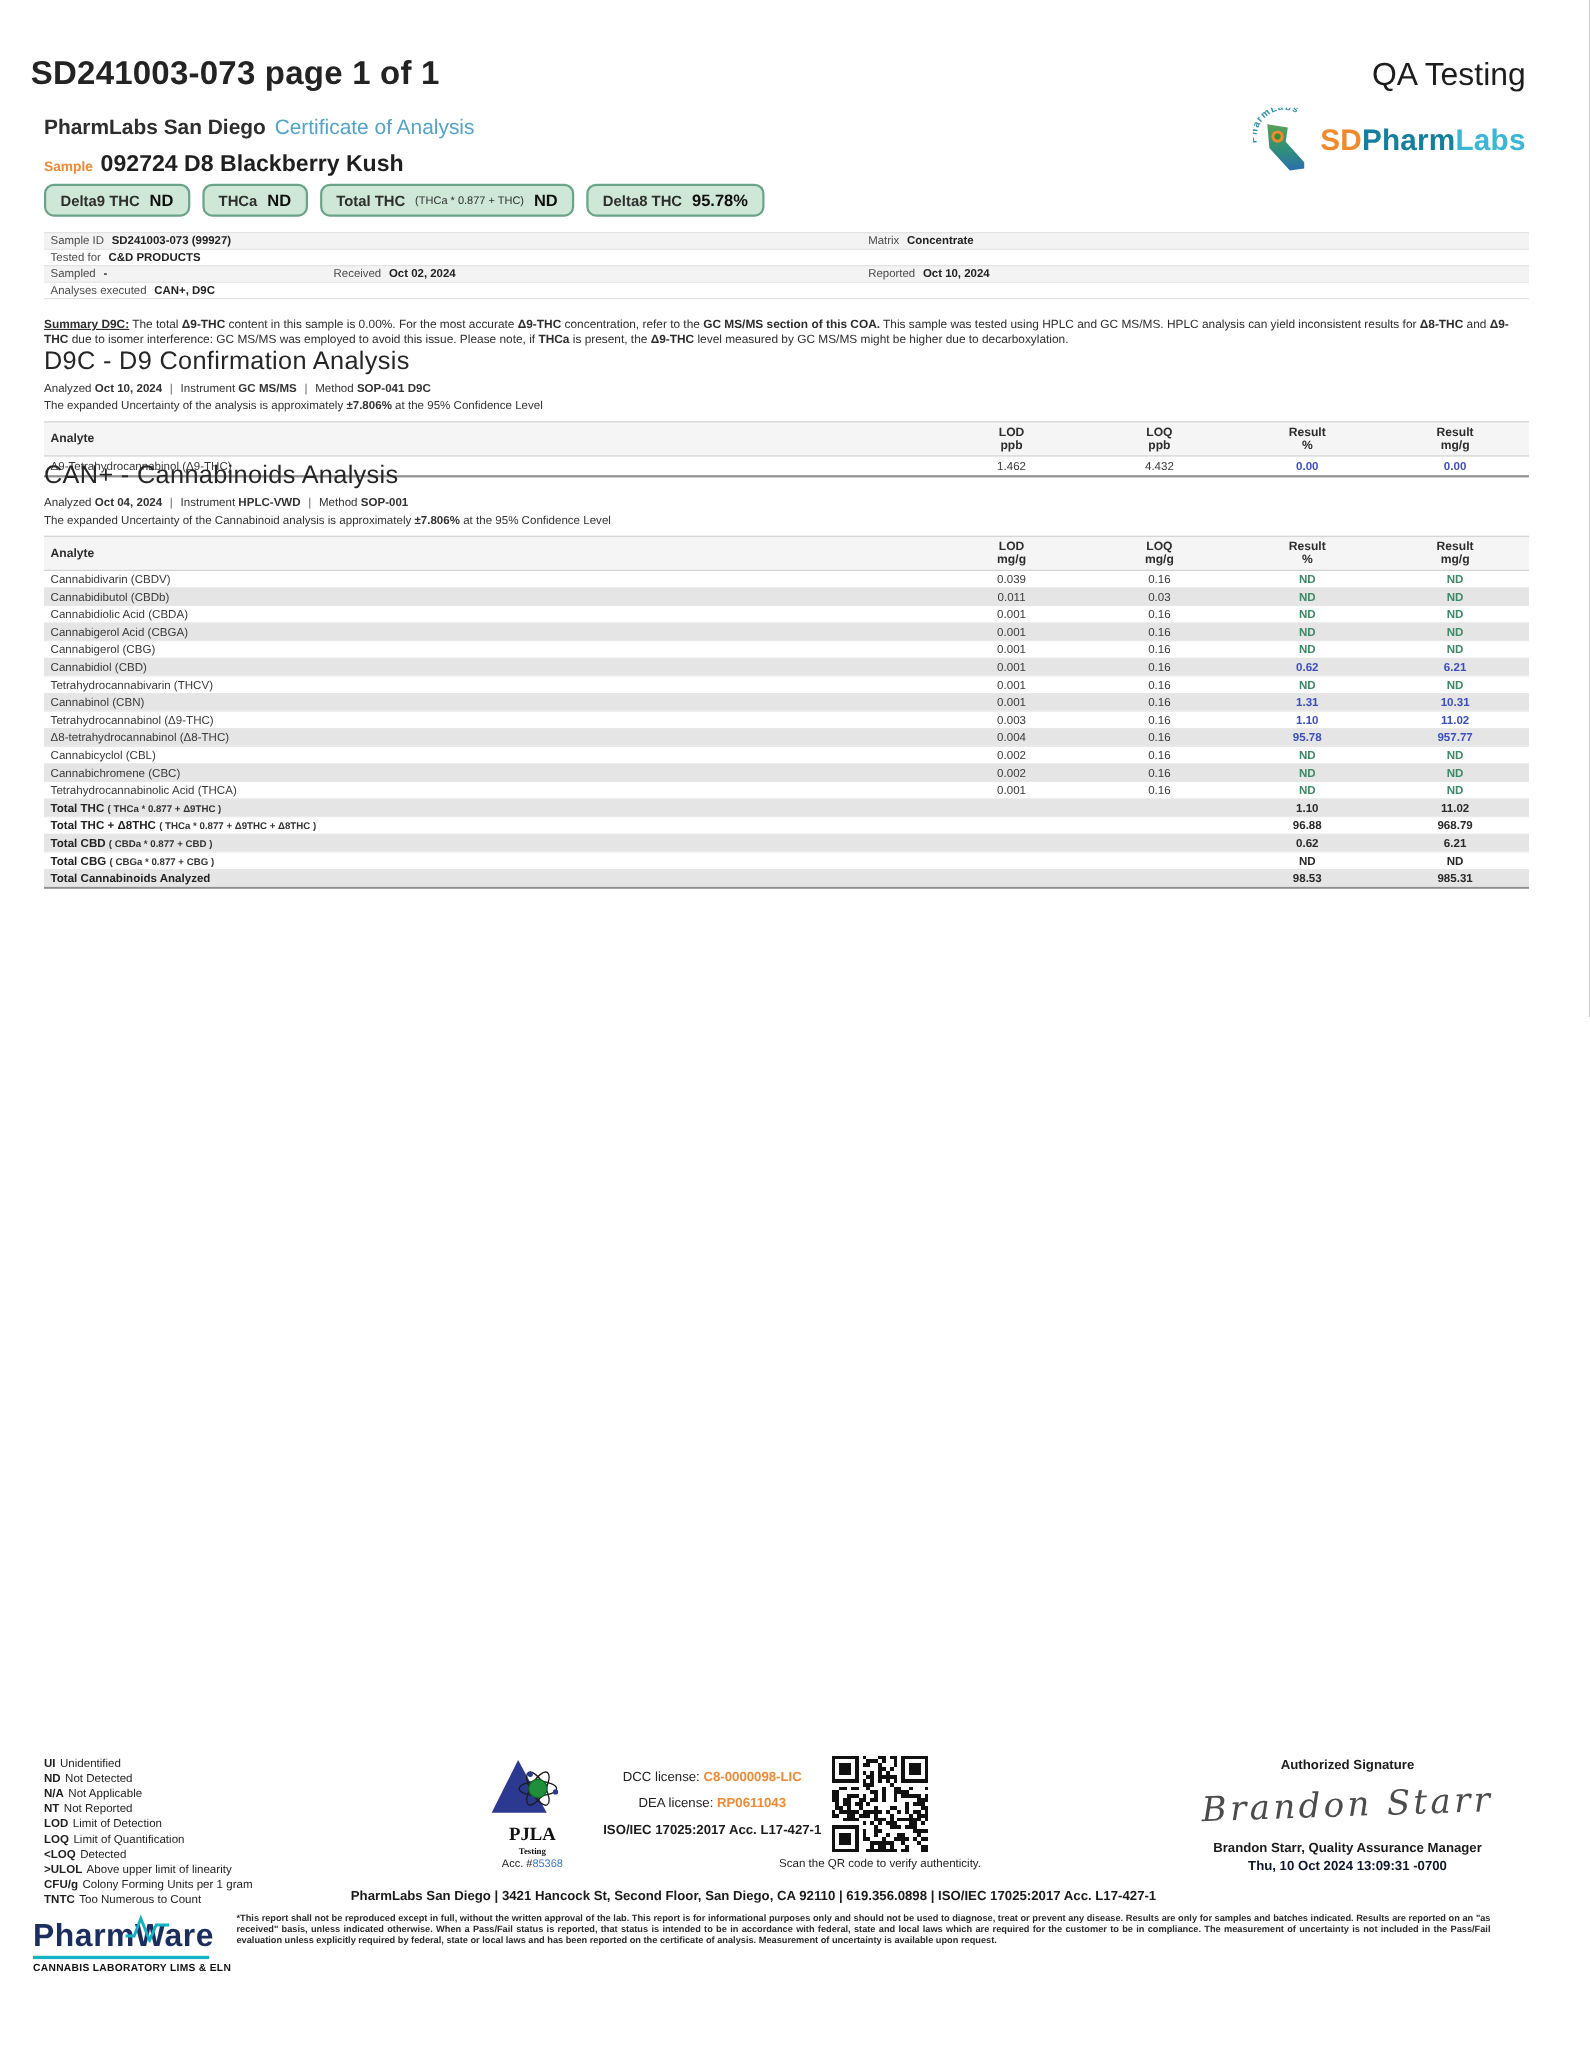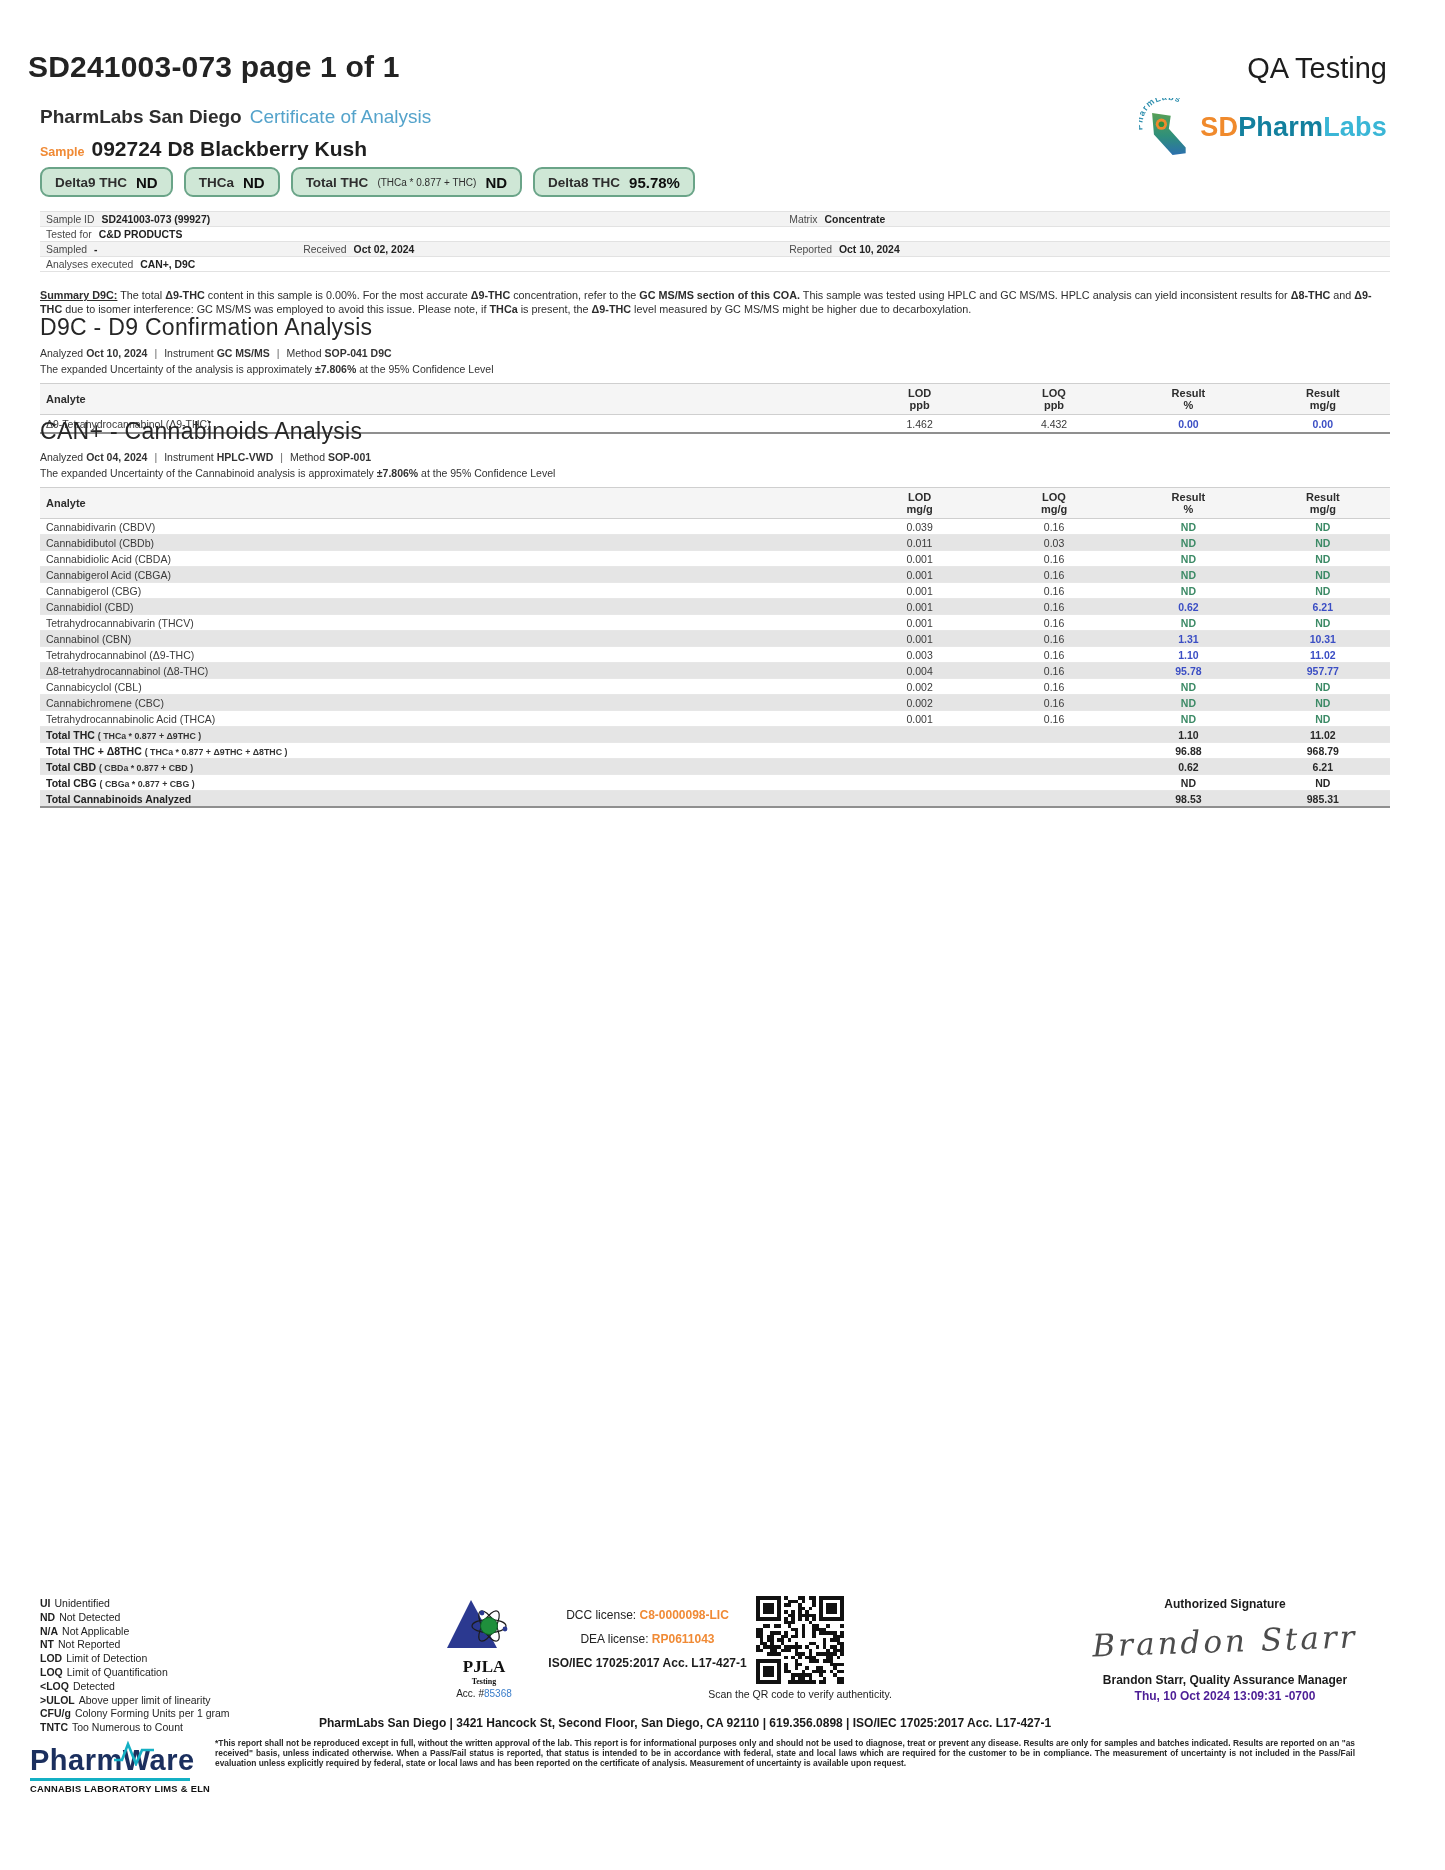--- a/index.html
+++ b/index.html
@@ -88,21 +88,21 @@
   .iso{font-weight:700;color:#1c1c1c;}
 
   .qr-block{position:absolute;left:700px;top:1596px;width:200px;text-align:center;}
   .qr{width:88px;height:88px;display:block;margin:0 auto;}
   .qr-caption{font-size:10.5px;margin-top:4px;color:#1e1e1e;}
 
   .sig{position:absolute;left:1055px;top:1597px;width:340px;text-align:center;}
   .sig-label{font-size:12px;font-weight:700;color:#1b1b1b;}
   .script{font-family:"DejaVu Serif","Liberation Serif",serif;font-style:italic;font-size:31px;color:#4c4c4c;margin-top:12px;letter-spacing:3px;transform:rotate(-2deg);}
   .sig-name{font-size:12px;font-weight:700;margin-top:14px;color:#1b1b1b;}
-  .sig-date{font-size:12px;font-weight:700;margin-top:2px;color:#4c1d95;}
+  .sig-date{font-size:12px;font-weight:700;margin-top:2px;color:#0f172a;}
 
   .lab-line{position:absolute;left:215px;top:1716px;width:940px;text-align:center;font-size:12px;font-weight:700;color:#1a1a1a;}
   .disclaimer{position:absolute;left:215px;top:1739px;width:1140px;font-size:8.4px;line-height:9.8px;color:#2a2a2a;font-weight:600;text-align:justify;}
 
   .pharmware{position:absolute;left:30px;top:1744px;width:185px;}
   .pw-word{position:relative;font-size:29px;font-weight:800;color:#1b2f5e;letter-spacing:.5px;}
   .pw-pulse{position:absolute;left:84px;top:-4px;}
   .pw-rule{height:2.5px;background:#14b0c4;margin-top:1px;width:160px;}
   .pw-tag{font-size:9.3px;font-weight:700;color:#111;margin-top:3px;letter-spacing:.3px;white-space:nowrap;}
 </style>

